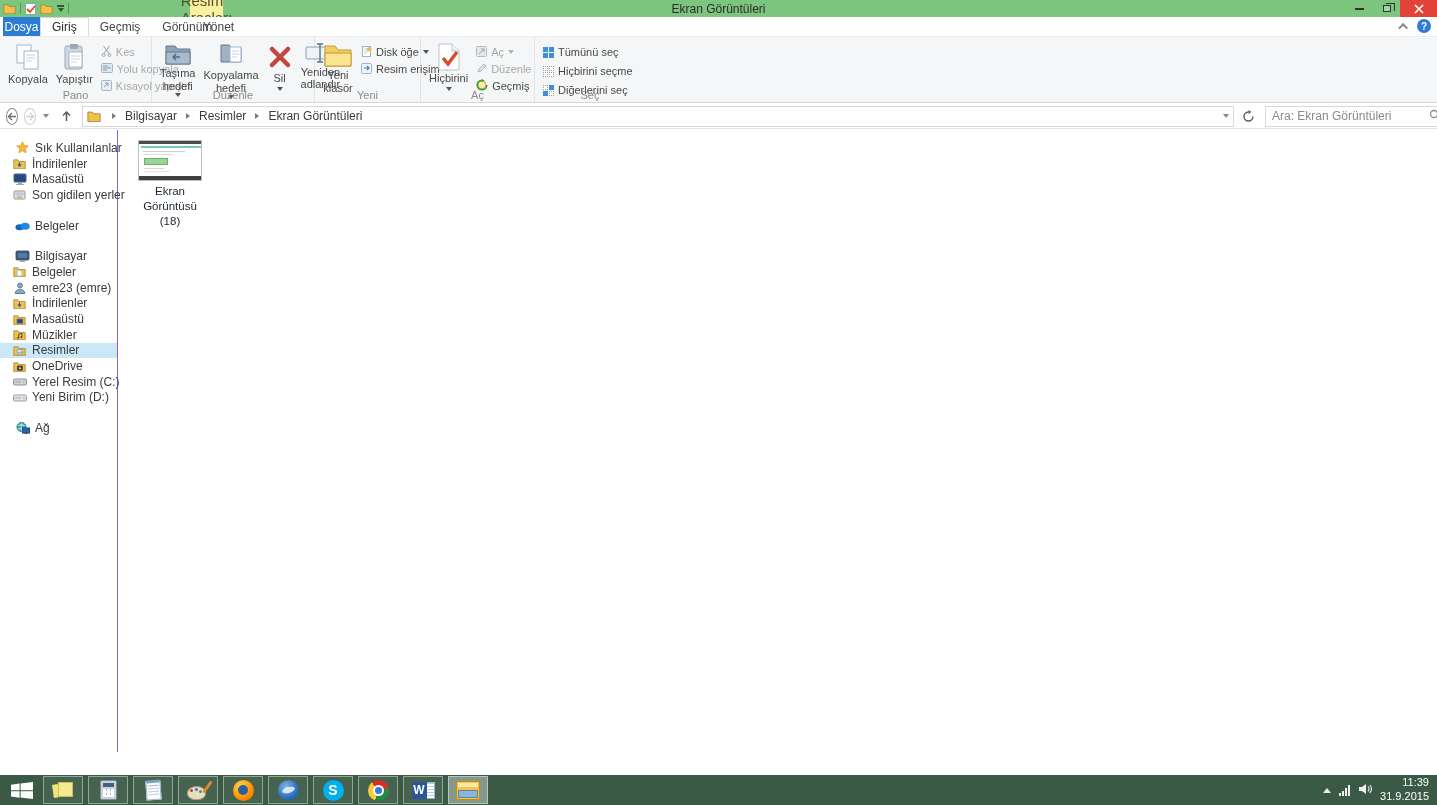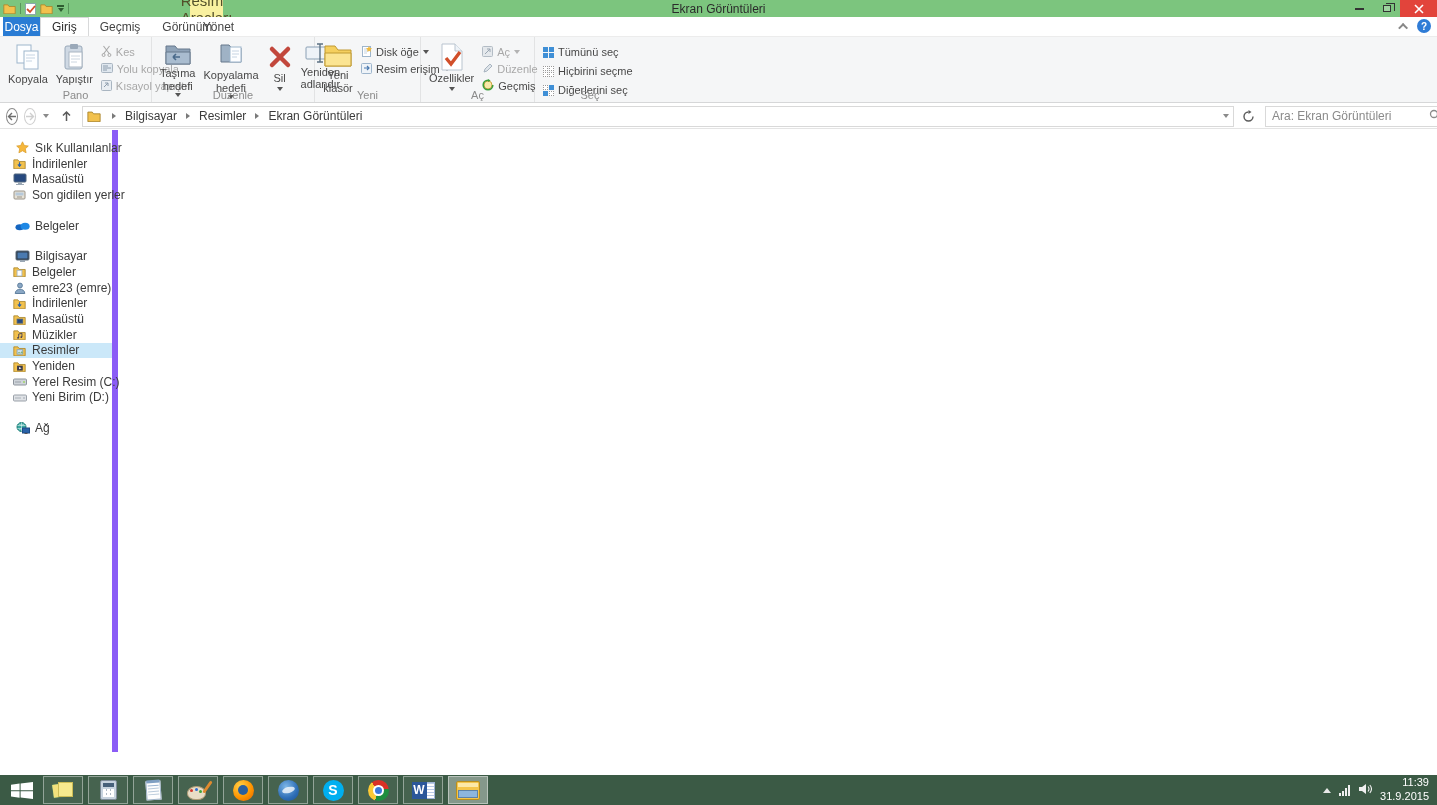--- a/index.html
+++ b/index.html
@@ -59,21 +59,21 @@
   .crumb{font-size:12px;color:#3b3b3b;padding:0 2px;}
   .csep{width:0;height:0;border-top:3.5px solid transparent;border-bottom:3.5px solid transparent;border-left:4.5px solid #7a7a7a;margin:0 7px;}
   .addr-caret{margin-left:auto;}
   .refreshbtn{margin:0 8px;display:flex;align-items:center;}
   .searchbox{height:21px;border:1px solid #d9d9d9;background:#fff;flex:0 0 156px;display:flex;align-items:center;padding:0 4px;margin-left:2px;}
   .searchbox input{border:none;outline:none;flex:1;font-size:12px;color:#333;min-width:0;}
   .searchbox input::placeholder{color:#8a8a8a;opacity:1;}
 
   
   .main{position:absolute;left:0;top:130px;width:1437px;height:622px;background:#fff;}
-  .sidebar{position:absolute;left:0;top:0;width:118px;height:622px;border-right:6px solid #8b5cf6;padding-top:10px;}
+  .sidebar{position:absolute;left:0;top:0;width:118px;height:622px;border-right:1px solid #8b5cf6;padding-top:10px;}
   .srow{display:flex;align-items:center;gap:5px;height:15.7px;font-size:12px;color:#3b3b3b;padding-left:15px;white-space:nowrap;}
   .srow.child{padding-left:12px;}
   .srow.sel{background:#cbe8f9;}
   .srow .sic{display:flex;align-items:center;width:15px;justify-content:center;flex:0 0 15px;}
   .sgap{height:15px;}
 
   
   .tile{position:absolute;left:132px;top:10px;width:76px;display:flex;flex-direction:column;align-items:center;}
   .thumb{width:64px;height:41px;border:1px solid #bfbfbf;background:#fff;position:relative;overflow:hidden;}
   .thumb .t-top{position:absolute;left:0;top:0;width:100%;height:3px;background:#4b4b4b;}
@@ -344,21 +344,21 @@
 
     <div class="rgroup" style="width:114px">
       <div class="bigbtn">
         <div class="bicon">
           <svg width="24" height="28" viewBox="0 0 24 28">
               <path d="M2 1h13l7 7v19H2z" fill="#fff" stroke="#b9c4cf"></path>
               <path d="M15 1v7h7" fill="#eef3f8" stroke="#b9c4cf"></path>
               <path d="M6 15l5 6 9-12" stroke="#d14f2a" stroke-width="3.4" fill="none"></path>
             </svg>
         </div>
-        <span class="blabel">Özellikler</span>
+        <span class="blabel">Hiçbirini</span>
           <span class="caret-d" style="margin-top:2px"></span>
       </div>
       <div class="smallcol">
         <div class="smallbtn dis">
           <span>
             <svg width="11" height="11" viewBox="0 0 11 11">
                 <rect x="0.5" y="0.5" width="10" height="10" rx="1" fill="#e4e8ec" stroke="#b3bcc5"></rect>
                 <path d="M3 8l5-5M5 3h3v3" stroke="#9aa6b2" fill="none"></path>
               </svg>
           </span>
@@ -592,21 +592,21 @@
         <span>Resimler</span>
       </div>
       <div class="srow child">
         <span class="sic">
           <svg width="13" height="11" viewBox="0 0 16 13">
               <path d="M1 2h5l1.5 2H15v9H1z" fill="#f2c14d" stroke="#a8842b"></path>
               <rect x="5" y="5.5" width="7" height="6" fill="#3a3a4a"></rect>
               <path d="M7.5 7l3 1.5-3 1.5z" fill="#fff"></path>
             </svg>
         </span>
-        <span>Yeniden</span>
+        <span>OneDrive</span>
       </div>
       <div class="srow child">
         <span class="sic">
           <svg width="14" height="11" viewBox="0 0 14 11">
               <rect x="0.5" y="3" width="13" height="6" rx="1" fill="#cfd4da" stroke="#8e959d"></rect>
               <circle cx="11" cy="6" r="1" fill="#9fd468"></circle>
               <path d="M2 6h6" stroke="#9aa1a9"></path>
             </svg>
         </span>
         <span>Yerel Resim (C:)</span>
@@ -629,20 +629,33 @@
               <circle cx="5.5" cy="5" r="4.5" fill="#3aa7a0" stroke="#1f7d77"></circle>
               <path d="M1.5 3.5h8M1.5 6.5h8M5.5 0.5v9M2.5 1.5c2 2 4 2 6 0M2.5 8.5c2-2 4-2 6 0" stroke="#e0f4f2" stroke-width="0.6" fill="none"></path>
               <rect x="6.5" y="6" width="7" height="5" fill="#2a62a8" stroke="#1c4a85"></rect>
               <rect x="8.5" y="11" width="3" height="1" fill="#555"></rect>
             </svg>
         </span>
         <span>Ağ</span>
       </div>
     </div>
 
+    <div class="tile">
+      <div class="thumb">
+        <div class="t-top"></div>
+          <div class="t-teal"></div>
+          <div class="t-l1"></div>
+          <div class="t-l2"></div>
+        <div class="t-green"></div>
+          <div class="t-l3"></div>
+          <div class="t-l4"></div>
+          <div class="t-bot"></div>
+      </div>
+      <div class="tname">Ekran Görüntüsü (18)</div>
+    </div>
   </div>
 
 
   <div class="taskbar">
     <div class="startbtn">
       <svg width="22" height="17" viewBox="0 0 22 17">
           <path fill="#fff" d="M0 2.8L8.6 1.6v6.6H0z M9.6 1.4L22 0v8.2H9.6z M0 9.2h8.6v6.6L0 14.6z M9.6 9.2H22V17L9.6 15.6z"></path>
         </svg>
     </div>
     <div class="tbtn">

